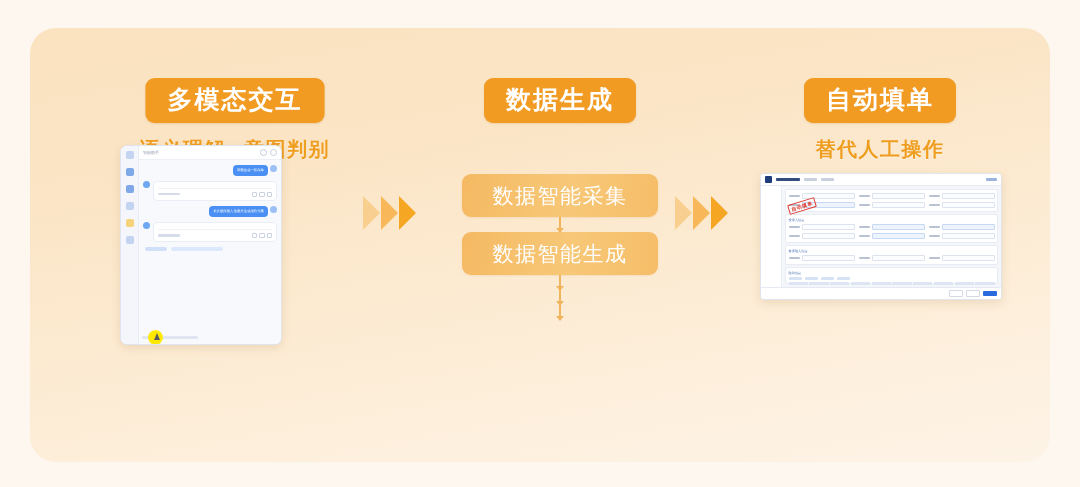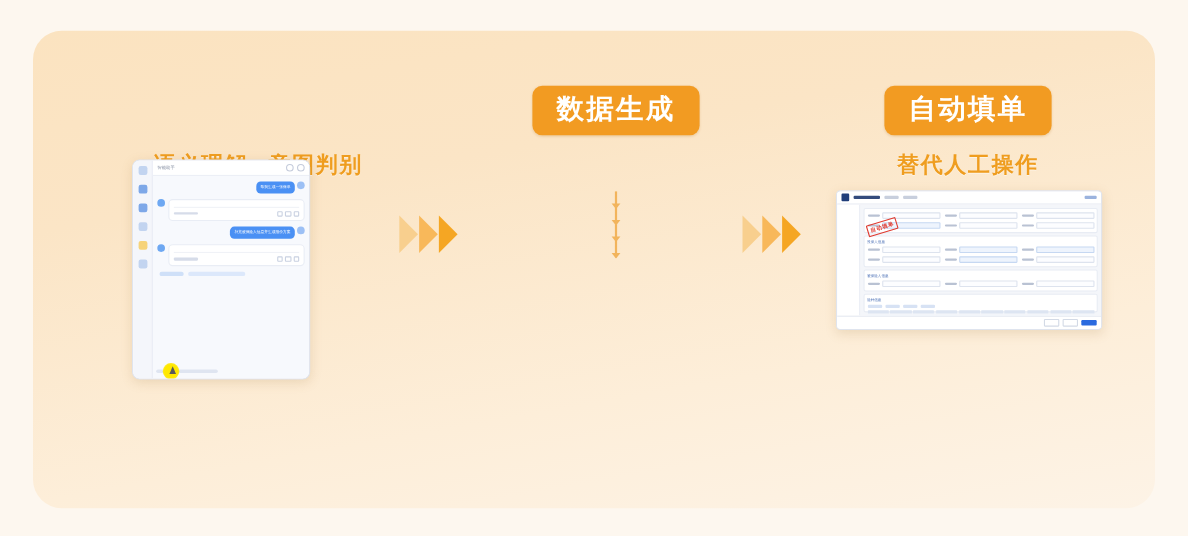--- a/index.html
+++ b/index.html
@@ -488,20 +488,21 @@
     border-radius: 1px;
     background: #2a6adf;
   }
 </style>
 </head>
 <body>
 
 <div class="panel">
 
   <div class="col col-1">
+    <div class="badge">多模态交互</div>
     <div class="subtitle">
       <span>语义理解</span><span class="gap"></span><span>意图判别</span>
     </div>
   </div>
 
   <div class="chat-shot">
     <div class="chat-rail">
       <span class="rail-ico"></span>
       <span class="rail-ico b"></span>
       <span class="rail-ico b"></span>
@@ -579,21 +580,23 @@
   <div class="chevrons chev-1">
     <span class="chev faded"></span>
     <span class="chev mid"></span>
     <span class="chev"></span>
   </div>
 
   <div class="col col-2">
     <div class="badge">数据生成</div>
 
     <div class="flow">
+      <div class="flow-card">数据智能采集</div>
       <div class="connector"></div>
+      <div class="flow-card">数据智能生成</div>
       <div class="connector"></div>
       <div class="connector"></div>
       <div class="connector"></div>
     </div>
   </div>
 
   <div class="chevrons chev-2">
     <span class="chev faded"></span>
     <span class="chev mid"></span>
     <span class="chev"></span>

